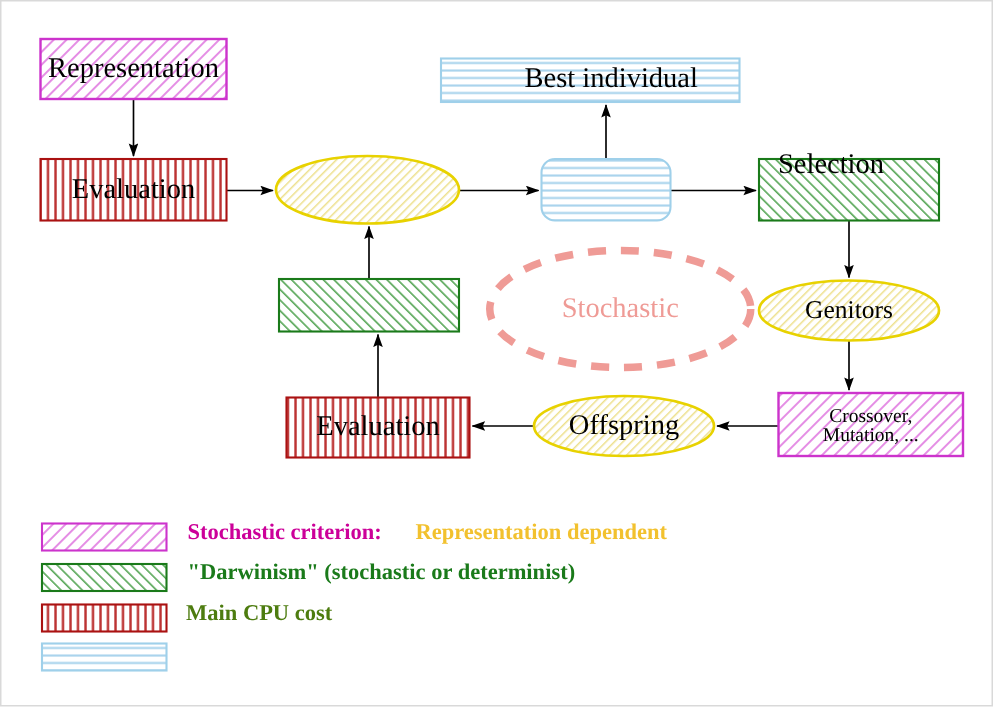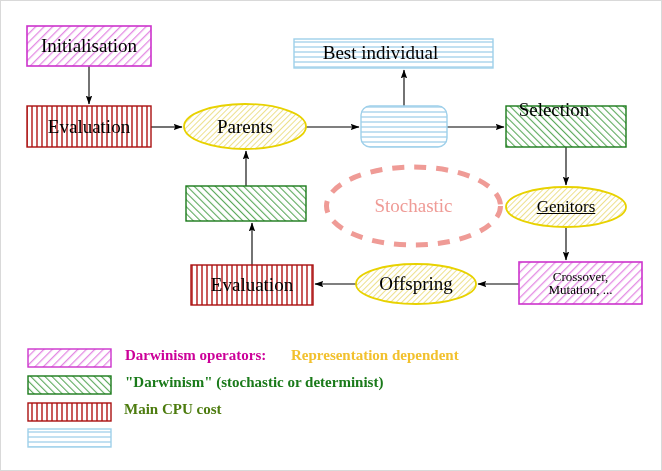--- a/index.html
+++ b/index.html
@@ -99,44 +99,43 @@
     <rect x="185" y="185" width="120" height="35" fill="url(#p-green-hatch)" stroke="#1a7a1a" stroke-width="1.4"></rect>
 
     <g>
       <rect x="27" y="348" width="83" height="18" fill="url(#p-magenta-hatch)" stroke="#cc33cc" stroke-width="1.4"></rect>
       <rect x="27" y="375" width="83" height="18" fill="url(#p-green-hatch)" stroke="#1a7a1a" stroke-width="1.4"></rect>
       <rect x="27" y="402" width="83" height="18" fill="url(#p-red-vertical)" stroke="#aa1111" stroke-width="1.4"></rect>
       <rect x="27" y="428" width="83" height="18" fill="url(#p-blue-horizontal)" stroke="#9fd0ea" stroke-width="1.4"></rect>
     </g>
   </svg>
 
-  <div class="nodeLabel" style="left:26px;top:25px;width:124px;height:40px;font-size:19px;">Initialisation</div>
+  <div class="nodeLabel" style="left:26px;top:25px;width:124px;height:40px;font-size:19px;">Representation</div>
 
   <div class="nodeLabel" style="left:26px;top:105px;width:124px;height:41px;font-size:19px;">Evaluation</div>
 
-  <div class="nodeLabel" style="left:183px;top:103px;width:122px;height:45px;font-size:19px;">Parents</div>
 
-  <div class="nodeLabel" style="left:280px;top:37px;width:199px;height:30px;font-size:19px;">Best individual</div>
+  <div class="nodeLabel" style="left:307px;top:37px;width:199px;height:30px;font-size:19px;">Best individual</div>
 
 
   <div class="nodeLabel" style="left:505px;top:88px;width:96px;height:41px;font-size:19px;">Selection</div>
 
-  <div class="nodeLabel" style="left:505px;top:186px;width:120px;height:40px;font-size:17px;text-decoration:underline;">Genitors</div>
+  <div class="nodeLabel" style="left:505px;top:186px;width:120px;height:40px;font-size:17px;">Genitors</div>
 
   <div class="nodeLabel" style="left:518px;top:261px;width:123px;height:42px;font-size:13px;white-space:pre-line;flex-direction:column;">Crossover,
 Mutation, ...</div>
 
   <div class="nodeLabel" style="left:355px;top:263px;width:120px;height:40px;font-size:19px;text-align:right;">Offspring</div>
 
   <div class="nodeLabel" style="left:190px;top:264px;width:122px;height:40px;font-size:19px;">Evaluation</div>
 
 
   <div class="nodeLabel" style="left:325px;top:166px;width:175px;height:78px;font-size:19px;color:#ef9b96;">Stochastic</div>
 
-  <div class="legendText" style="left:124px;top:346px;font-size:15px;color:#cc0099;">Darwinism operators:</div>
-  <div class="legendText" style="left:290px;top:346px;font-size:15px;color:#f2c12e;">Representation dependent</div>
+  <div class="legendText" style="left:124px;top:346px;font-size:15px;color:#cc0099;">Stochastic criterion:</div>
+  <div class="legendText" style="left:276px;top:346px;font-size:15px;color:#f2c12e;">Representation dependent</div>
 
   <div class="legendText" style="left:124px;top:373px;font-size:15px;color:#1a7a1a;">"Darwinism" (stochastic or determinist)</div>
 
   <div class="legendText" style="left:123px;top:400px;font-size:15px;color:#4d7c0f;">Main CPU cost</div>
 
 
 </div>
 
 </body></html>

